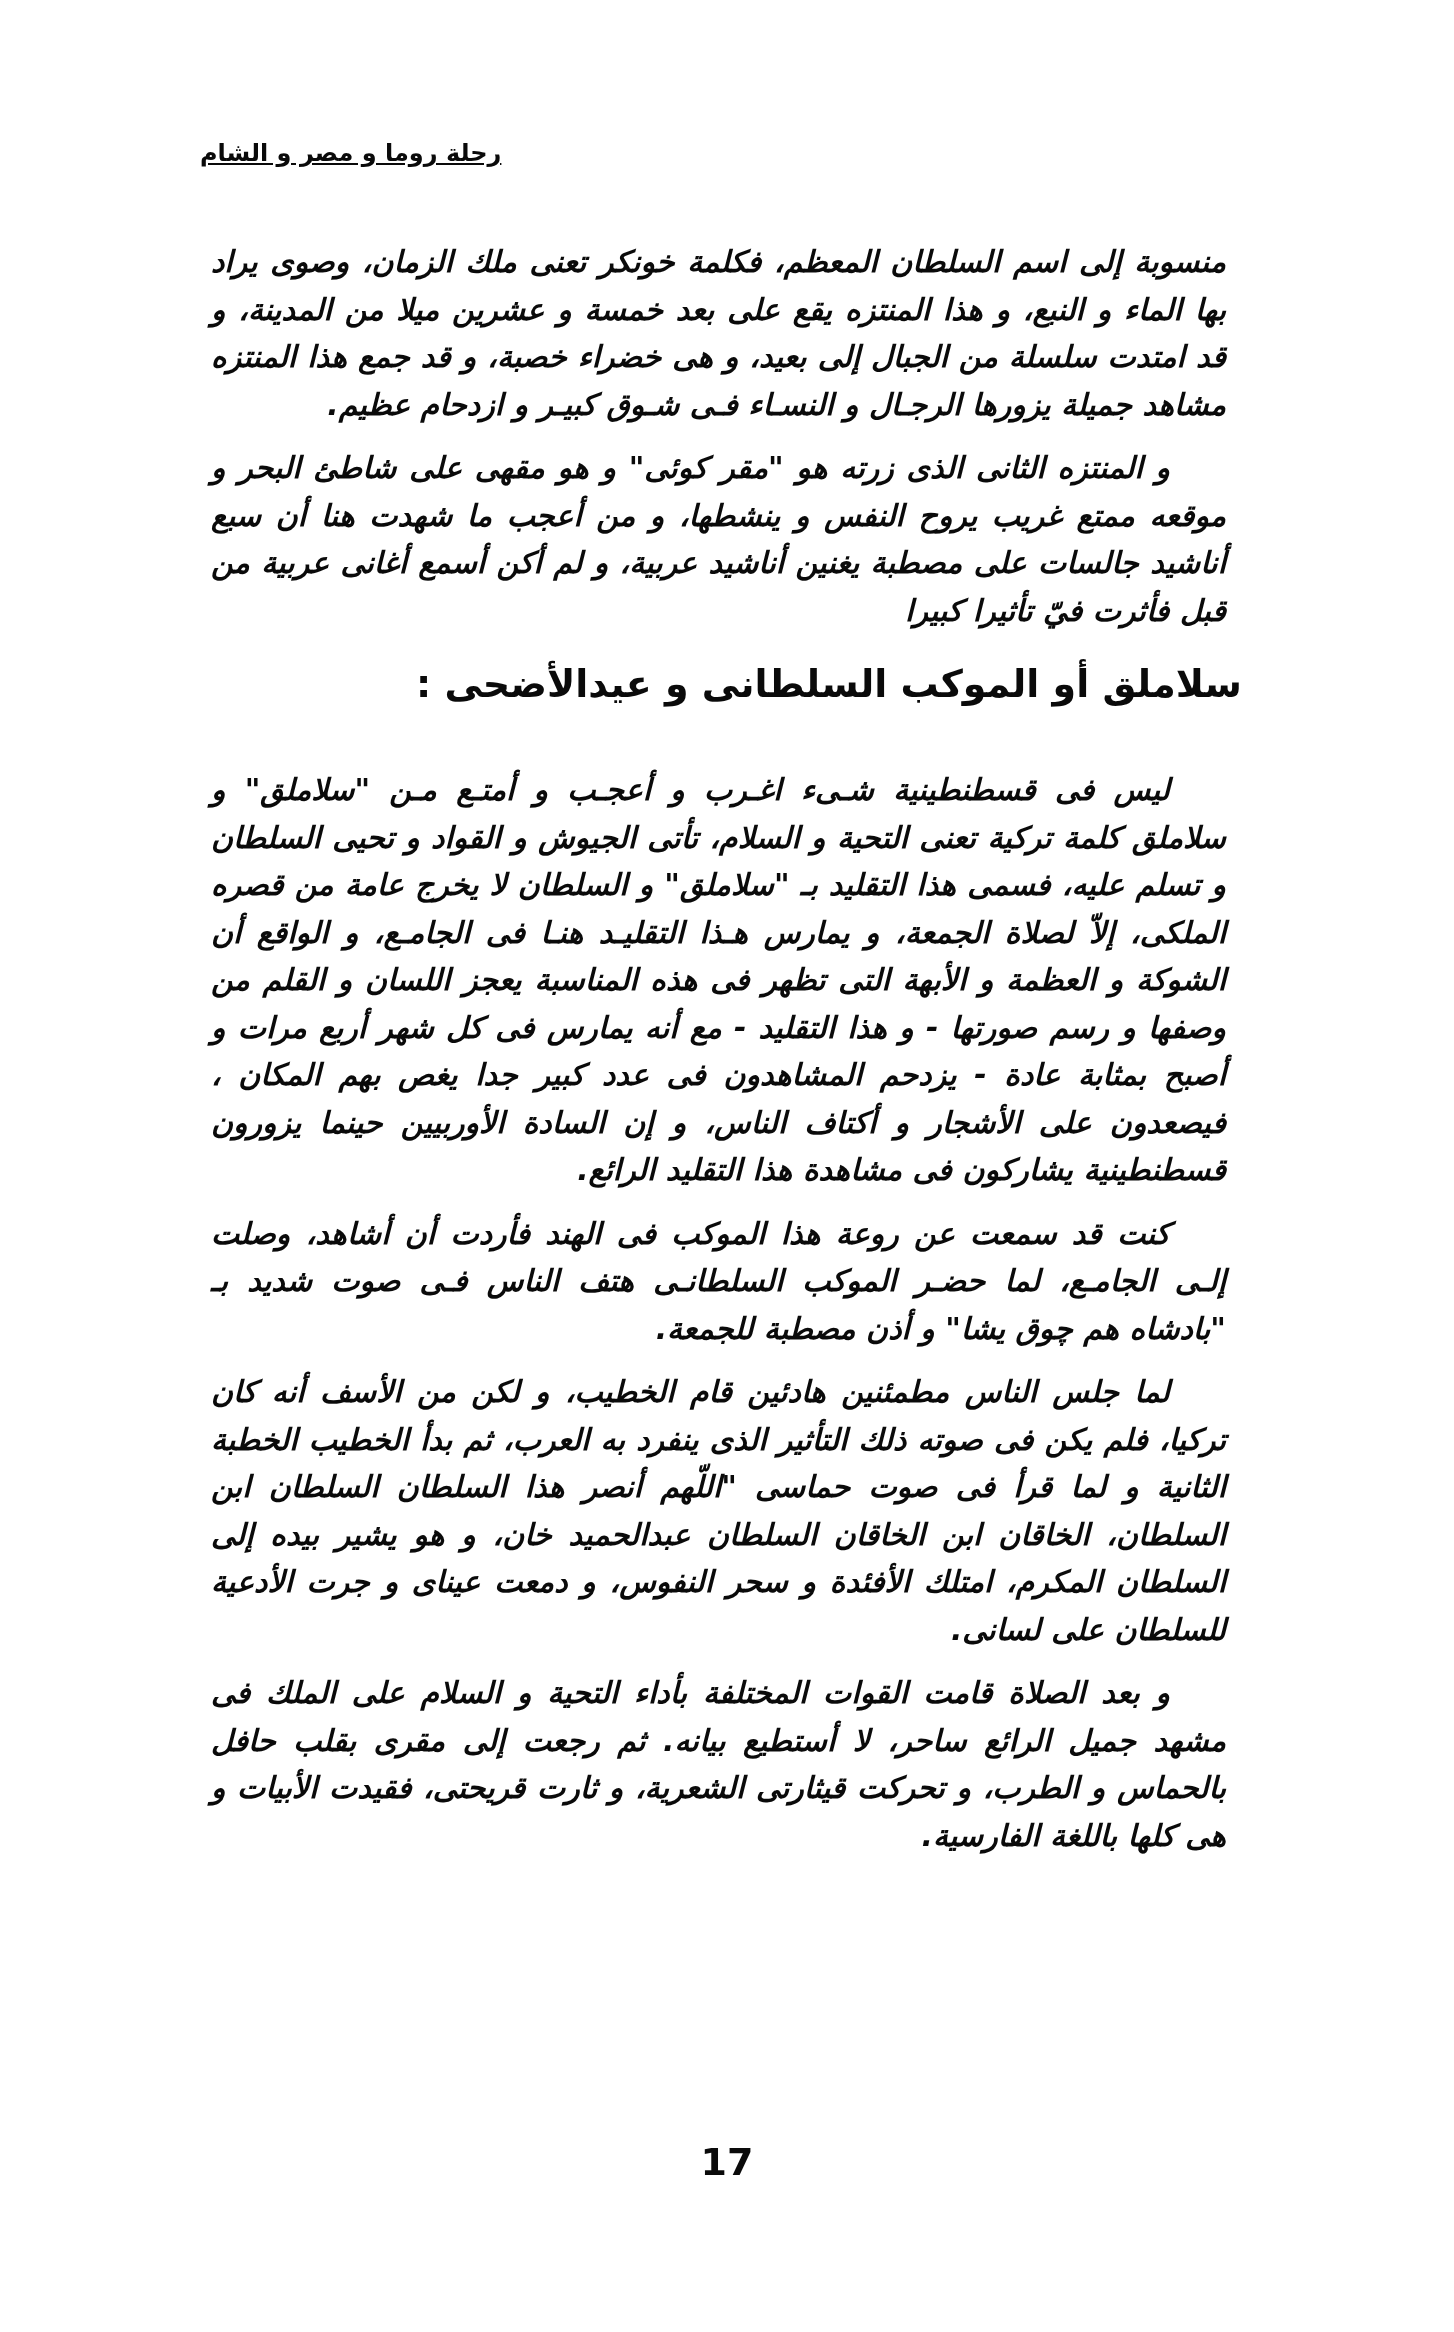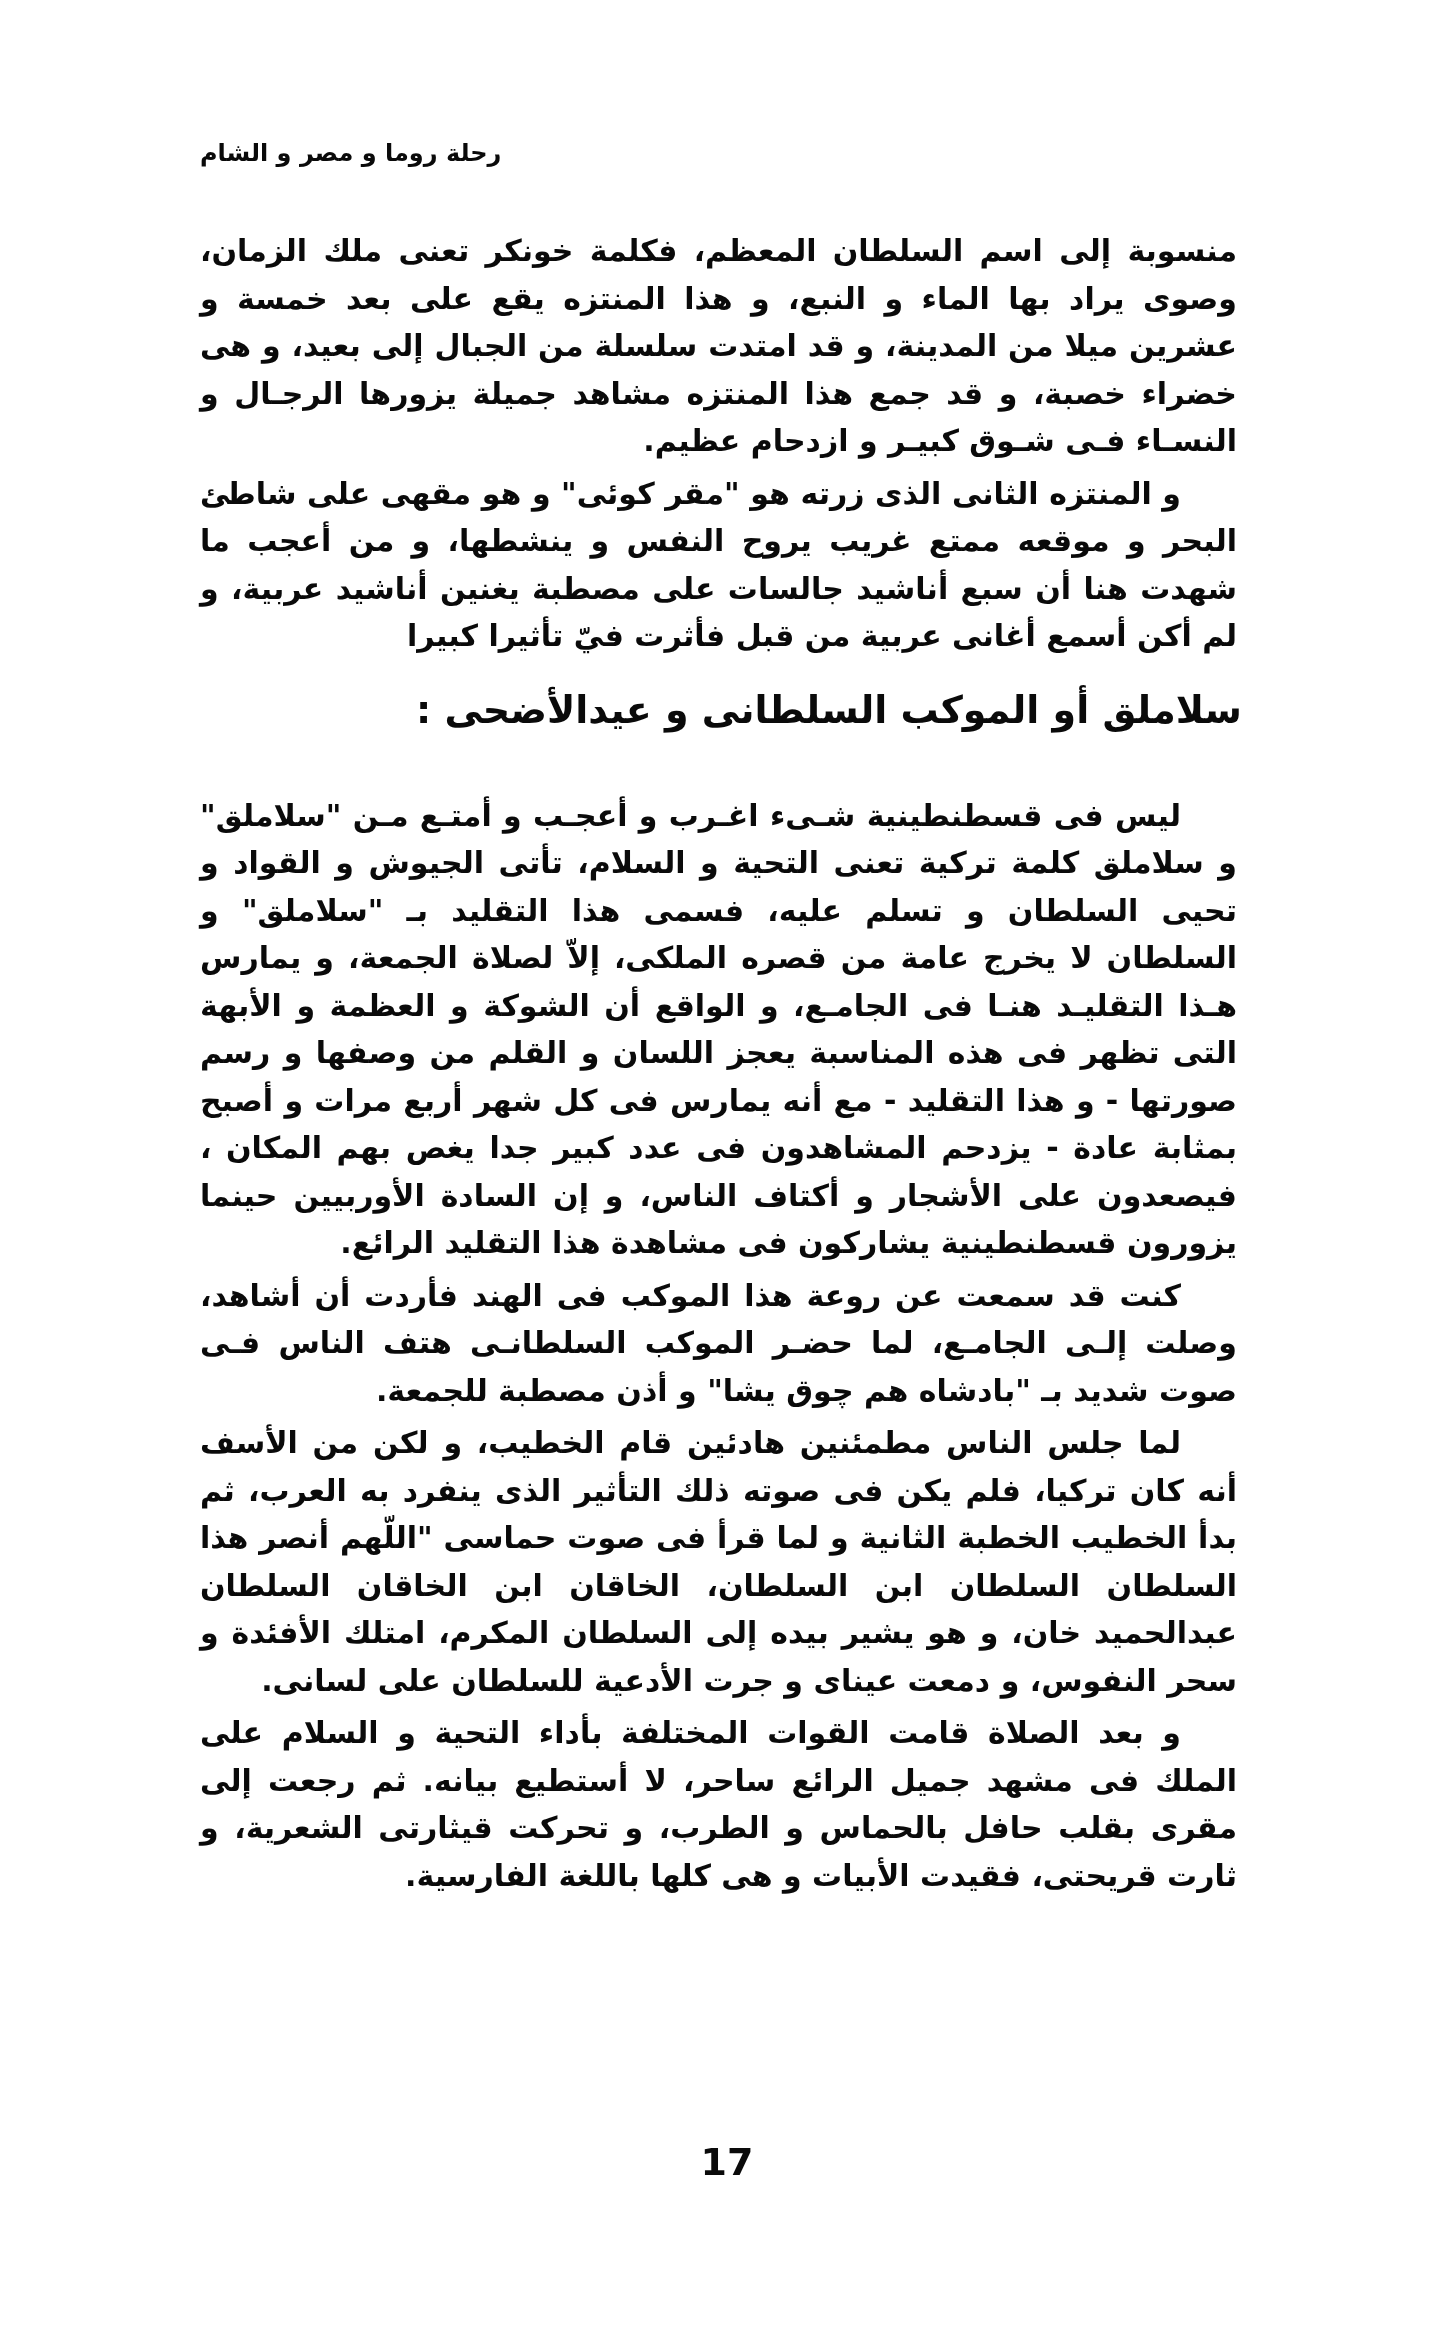--- a/index.html
+++ b/index.html
@@ -26,36 +26,38 @@
       position: absolute;
       left: 200px;
       top: 133px;
       width: 330px;
       direction: rtl;
       text-align: left;
       font-size: 24px;
       font-weight: bold;
       line-height: 40px;
       white-space: nowrap;
+      text-decoration: underline;
     }
     .body-text {
       position: absolute;
       left: 195px;
       top: 222px;
       width: 1047px;
       direction: rtl;
       text-align: justify;
       text-align-last: right;
       font-size: 30px;
       font-weight: bold;
       line-height: 47.5px;
     }
     .para {
-      margin: 5px;
+      margin: 16px;
       padding: 0;
+      font-style: italic;
     }
     .para.indent {
       text-indent: 56px;
     }
     .section-heading {
       margin: 20px 0 52px 0;
       font-size: 38px;
       font-weight: bold;
       line-height: 60px;
       text-align: right;

